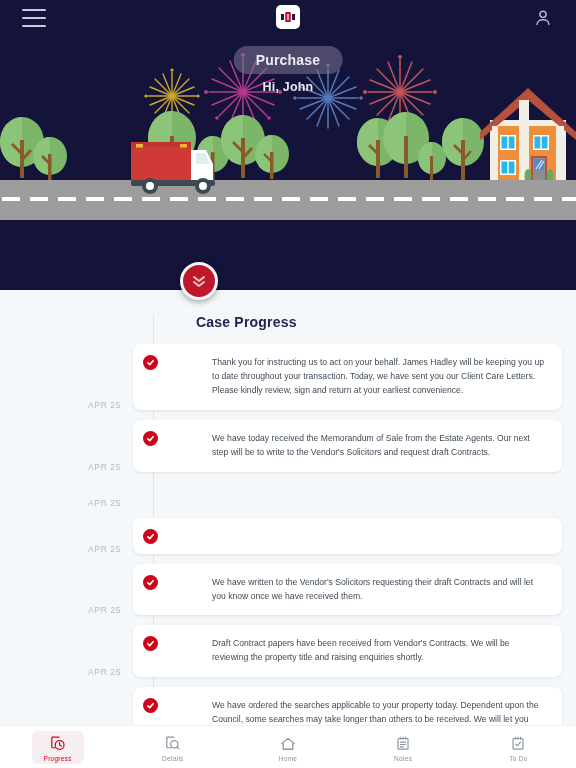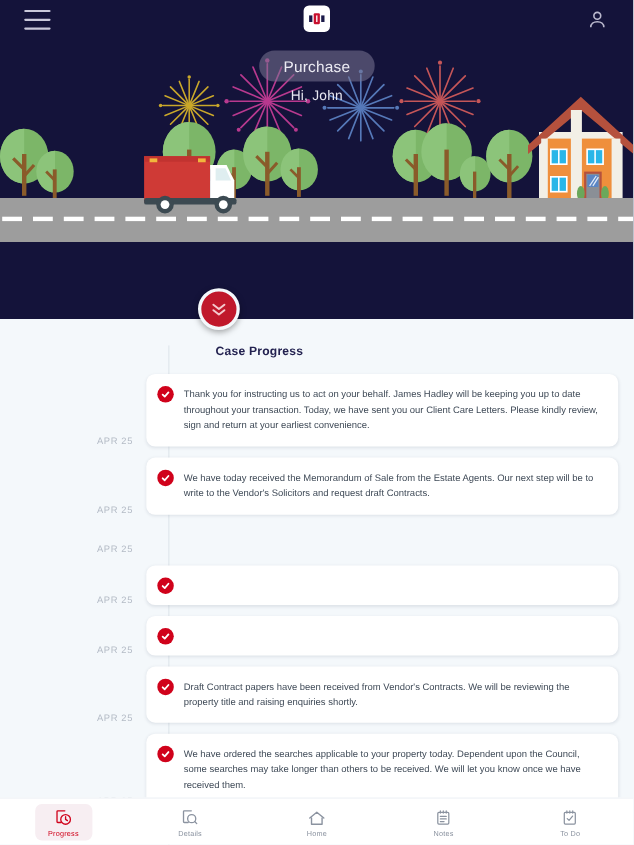--- a/index.html
+++ b/index.html
@@ -10,20 +10,21 @@
     overflow: hidden;
   }
   .app { position: relative; width: 576px; height: 768px; overflow: hidden; background: #f4f8fb; }
 
   
   .hero {
     position: relative;
     height: 290px;
     background: #14133a;
     overflow: hidden;
+    font-weight: bold;
   }
   .topbar {
     position: relative; z-index: 6;
     height: 36px; display: flex; align-items: center;
     justify-content: space-between; padding: 0 22px;
   }
   .hamburger { width: 24px; height: 18px; display: flex; flex-direction: column;
     justify-content: space-between; cursor: pointer; }
   .hamburger span { display: block; height: 2px; width: 24px; background: #c9c8da; border-radius: 1px; }
   .logo-badge {
@@ -58,21 +59,21 @@
     display: flex; align-items: center; justify-content: center;
     box-shadow: 0 2px 6px rgba(0,0,0,.35); cursor: pointer;
   }
   .chev-btn svg { display: block; }
 
   
   .content { position: relative; height: 478px; background: #f4f8fb; }
   .timeline-rail { position: absolute; left: 153px; top: 0; bottom: 0; width: 1px; background: #dfe5ec; }
   .section-title {
     position: relative; z-index: 2;
-    margin: 24px 16px 0 196px; font-size: 11px; color: #232250; font-weight: bold;
+    margin: 24px 16px 0 196px; font-size: 14px; color: #232250; font-weight: bold;
     letter-spacing: .2px;
   }
 
   .timeline { position: relative; z-index: 2; margin-top: 14px; }
   .entry { display: flex; align-items: flex-end; margin-bottom: 10px; }
   .entry-date {
     width: 133px; text-align: right; padding-right: 12px;
     font-size: 8.5px; color: #b4bbc6; letter-spacing: .6px; padding-top: 16px;
     flex: 0 0 133px;
   }
@@ -81,21 +82,21 @@
     background: #ffffff; border-radius: 8px;
     box-shadow: 0 1px 3px rgba(25,40,70,.10);
     padding: 12px 14px 12px 34px; min-height: 36px;
   }
   .entry-check {
     position: absolute; left: 10px; top: 11px;
     width: 15px; height: 15px; border-radius: 50%; background: #d0021b;
     display: flex; align-items: center; justify-content: center;
   }
   .entry-check svg { display: block; }
-  .entry-text { font-size: 8.6px; line-height: 1.62; color: #3f4a57; }
+  .entry-text { font-size: 8.6px; line-height: 1.62; color: #3f4a57; margin-left: 45px; }
 
   
   .bottom-nav {
     position: absolute; left: 0; right: 0; bottom: 0; height: 43px;
     background: #ffffff; display: flex; align-items: center;
     border-top: 1px solid #edf1f5; z-index: 40;
   }
   .nav-item {
     flex: 1; display: flex; flex-direction: column; align-items: center;
     gap: 2px; cursor: pointer; padding: 3px 0 2px;
@@ -403,20 +404,21 @@
           </div>
         </div>
         <div class="entry">
           <div class="entry-date">APR 25</div>
           <div class="entry-card">
             <span class="entry-check">
               <svg width="9" height="9" viewBox="0 0 12 12" fill="none" stroke="#ffffff" stroke-width="2.2" stroke-linecap="round" stroke-linejoin="round">
                 <polyline points="2.5,6.4 5,8.8 9.5,3.6"></polyline>
               </svg>
             </span>
+            <div class="entry-text">We have written to the Vendor's Solicitors requesting their draft Contracts and will let you know once we have received them.</div>
           </div>
         </div>
         <div class="entry">
           <div class="entry-date">APR 25</div>
           <div class="entry-card">
             <span class="entry-check">
               <svg width="9" height="9" viewBox="0 0 12 12" fill="none" stroke="#ffffff" stroke-width="2.2" stroke-linecap="round" stroke-linejoin="round">
                 <polyline points="2.5,6.4 5,8.8 9.5,3.6"></polyline>
               </svg>
             </span>

